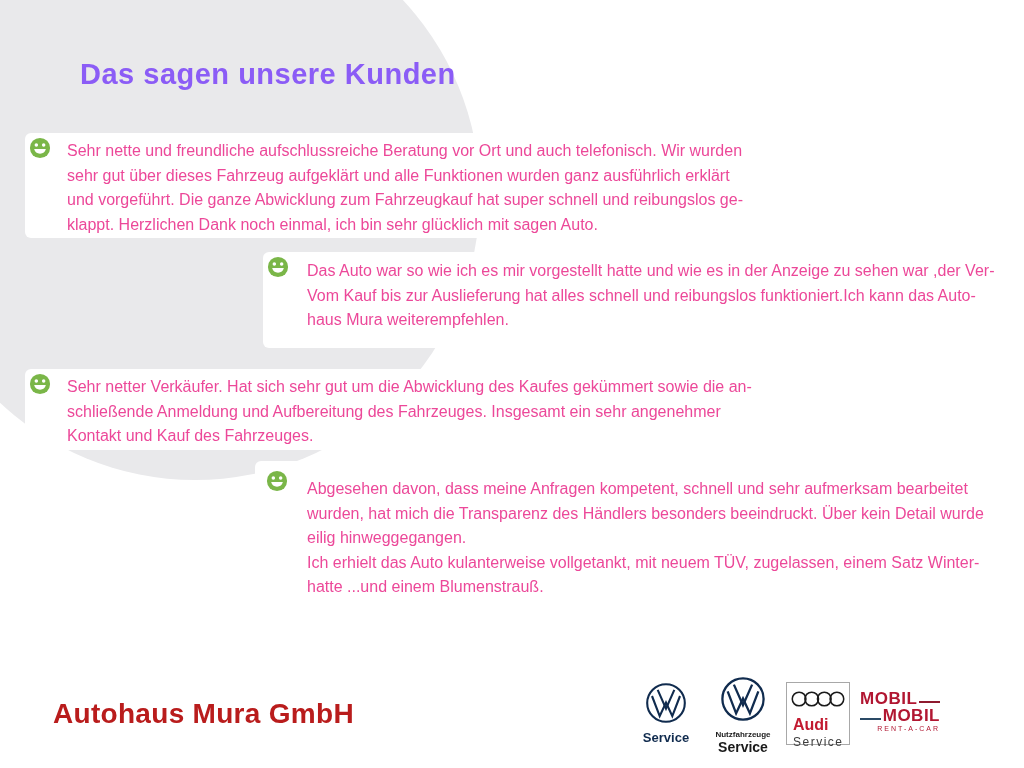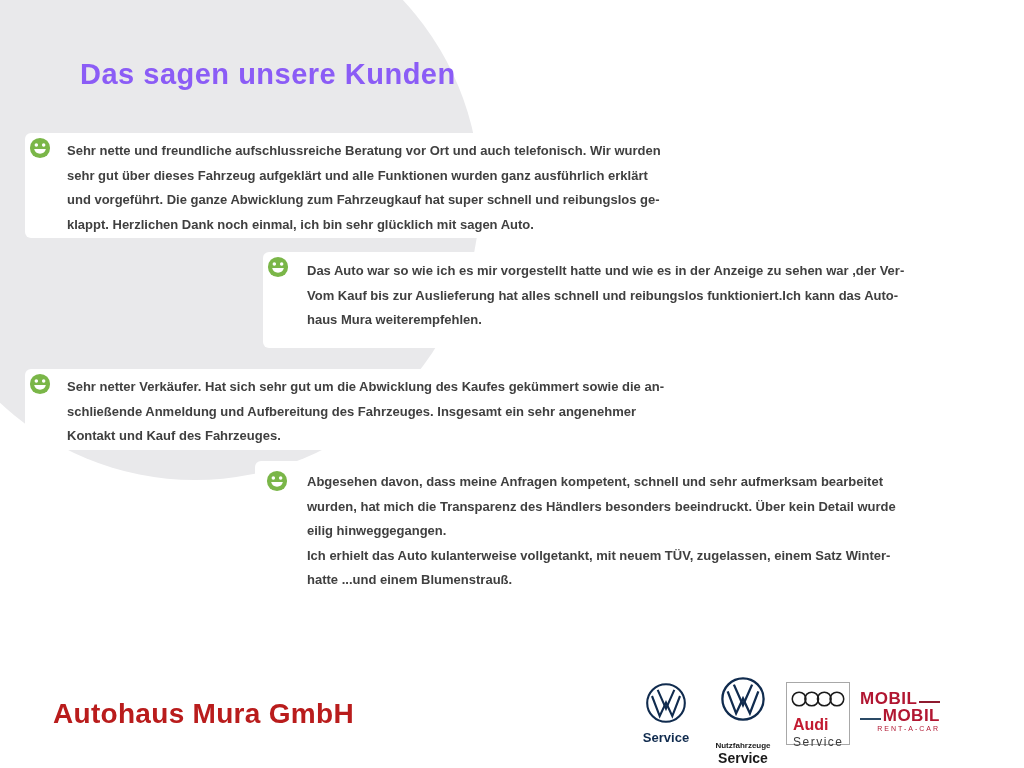--- a/index.html
+++ b/index.html
@@ -14,43 +14,43 @@
   }
   .title {
     position:absolute; left:80px; top:58px;
     font-size:29px; font-weight:700; color:#8b5cf6; letter-spacing:0.5px;
   }
   .card {
     position:absolute; background:#ffffff; border-radius:6px;
   }
   .card .smiley { position:absolute; left:4px; top:4px; width:22px; height:22px; display:block; }
   .card .lines {
-    position:absolute; font-size:13px; line-height:24.5px; color:#404040;font-weight:bold;
+    position:absolute; font-size:16px; line-height:24.5px; color:#ec4899;
   }
   .card .lines div { white-space:nowrap; }
   .t1 { left:25px; top:133px; width:744px; height:105px; }
   .t1 .lines { left:42px; top:6px; }
   .t2 { left:263px; top:252px; width:726px; height:96px; }
   .t2 .lines { left:44px; top:7px; }
   .t3 { left:25px; top:369px; width:818px; height:81px; }
   .t3 .lines { left:42px; top:6px; }
   .t4 { left:255px; top:461px; width:748px; height:136px; }
-  .t4 .lines { left:52px; top:9px; }
+  .t4 .lines { left:52px; top:16px; }
   .t4 .smiley { left:11px; top:9px; }
 
   .company {
     position:absolute; left:53px; top:698px;
     font-size:28px; font-weight:700; color:#b91c1c; letter-spacing:0.3px;
   }
 
   .logo { position:absolute; text-align:center; }
   .logo-vw1 { left:640px; top:682px; width:52px; }
   .logo-vw2 { left:714px; top:676px; width:58px; }
   .vw-label { font-size:13px; font-weight:700; color:#102b4e; margin-top:2px; }
-  .vw-sub   { font-size:8px;  font-weight:700; color:#1a1a1a; margin-top:15px; }
+  .vw-sub   { font-size:8px;  font-weight:700; color:#1a1a1a; margin-top:4px; }
   .vw-label2{ font-size:14px; font-weight:700; color:#1a1a1a; }
 
   .logo-audi {
     left:786px; top:682px; width:64px; height:63px;
     border:1px solid #a8a8a8; background:#ffffff; padding-top:6px;
   }
   .audi-word { font-size:16px; font-weight:700; color:#c21a30; text-align:left; padding-left:6px; margin-top:3px; }
   .audi-sub  { font-size:12px; color:#3c3c3c; letter-spacing:1.5px; text-align:left; padding-left:6px; margin-top:1px; }
 
   .logo-em { left:860px; top:690px; width:80px; text-align:left; }

